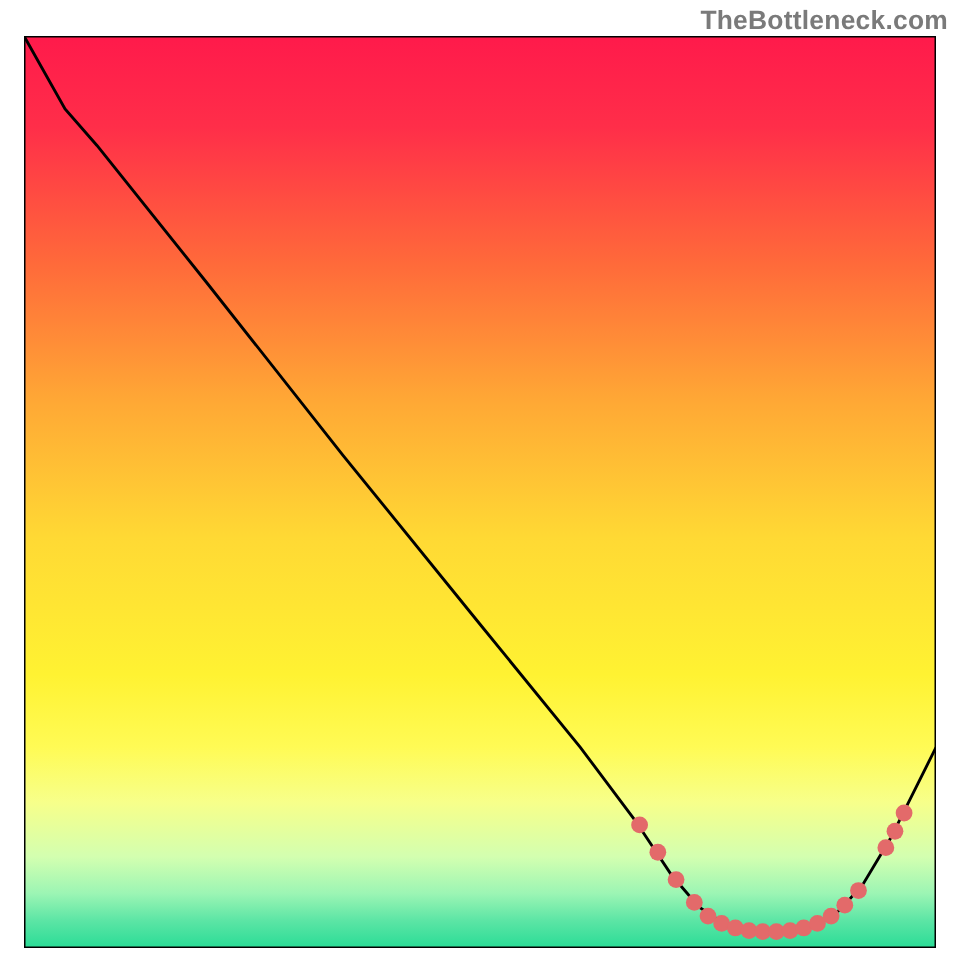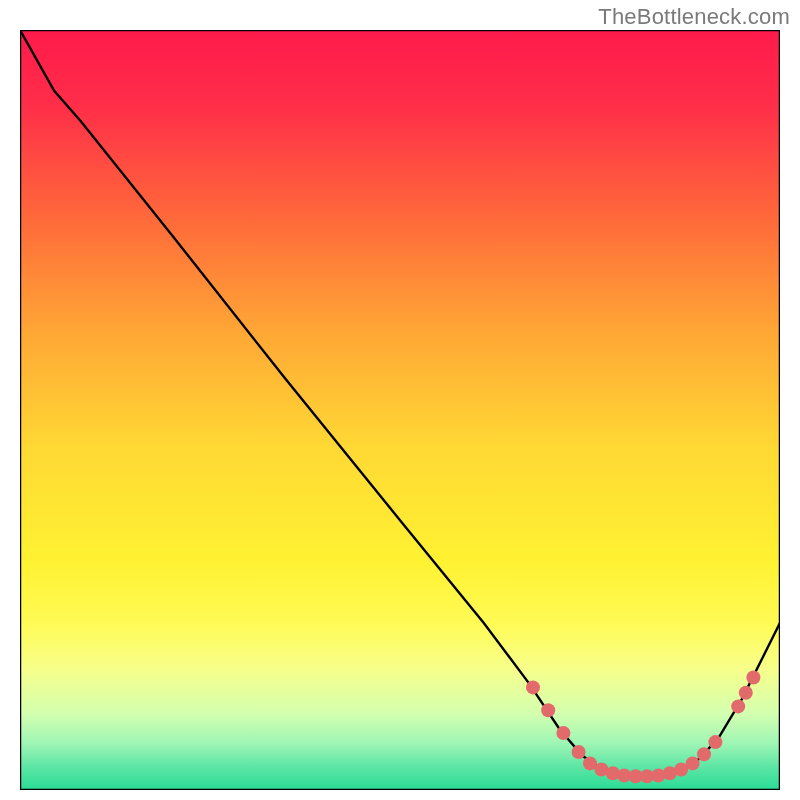--- a/index.html
+++ b/index.html
@@ -10,21 +10,21 @@
     position: relative;
     font-family: Arial, Helvetica, sans-serif;
     overflow: hidden;
   }
   .attribution {
     position: absolute;
     top: 4px;
     right: 10px;
     font-size: 22px;
     color: #7a7a7a;
-    font-weight: 400;
+    font-weight: 700;
     letter-spacing: 0.2px;
   }
   .chart-container {
     position: absolute;
     left: 20px;
     top: 30px;
     width: 760px;
     height: 760px;
   }
   svg { display: block; }

